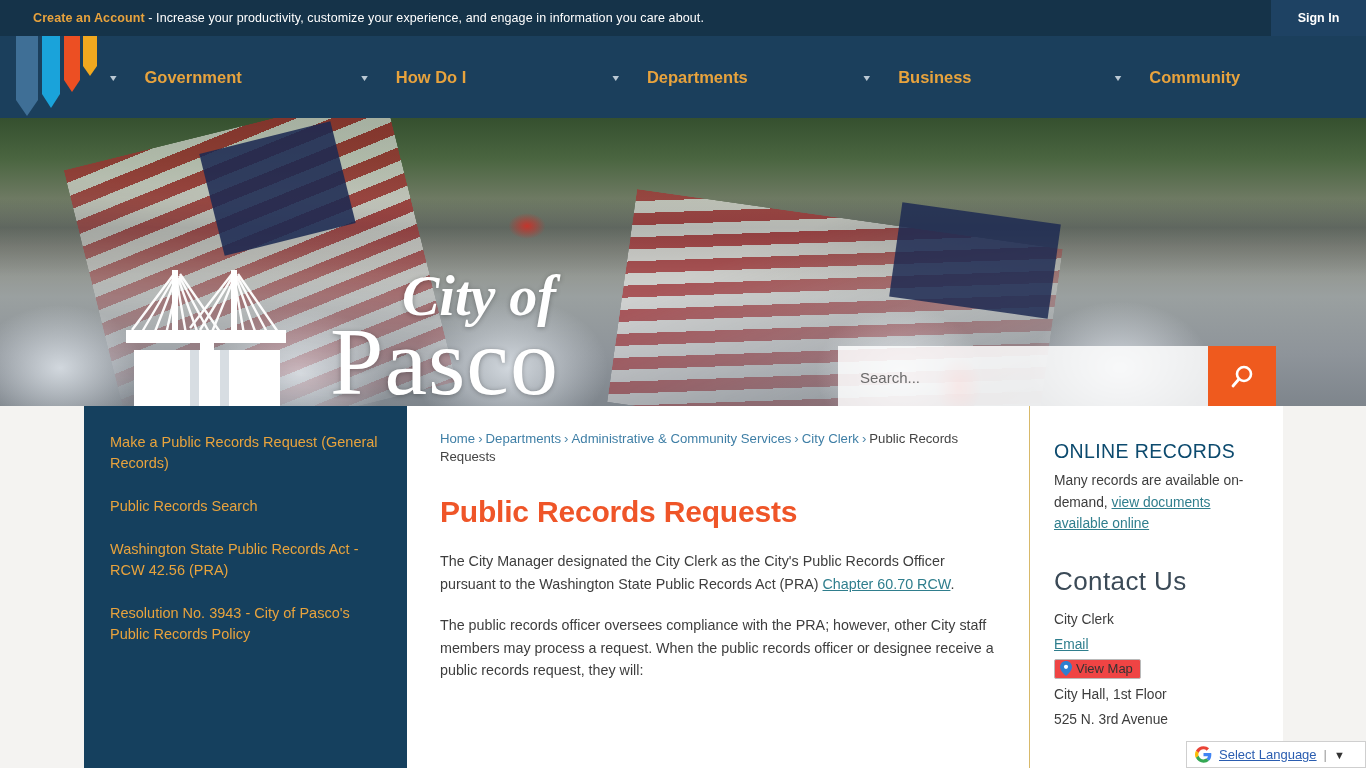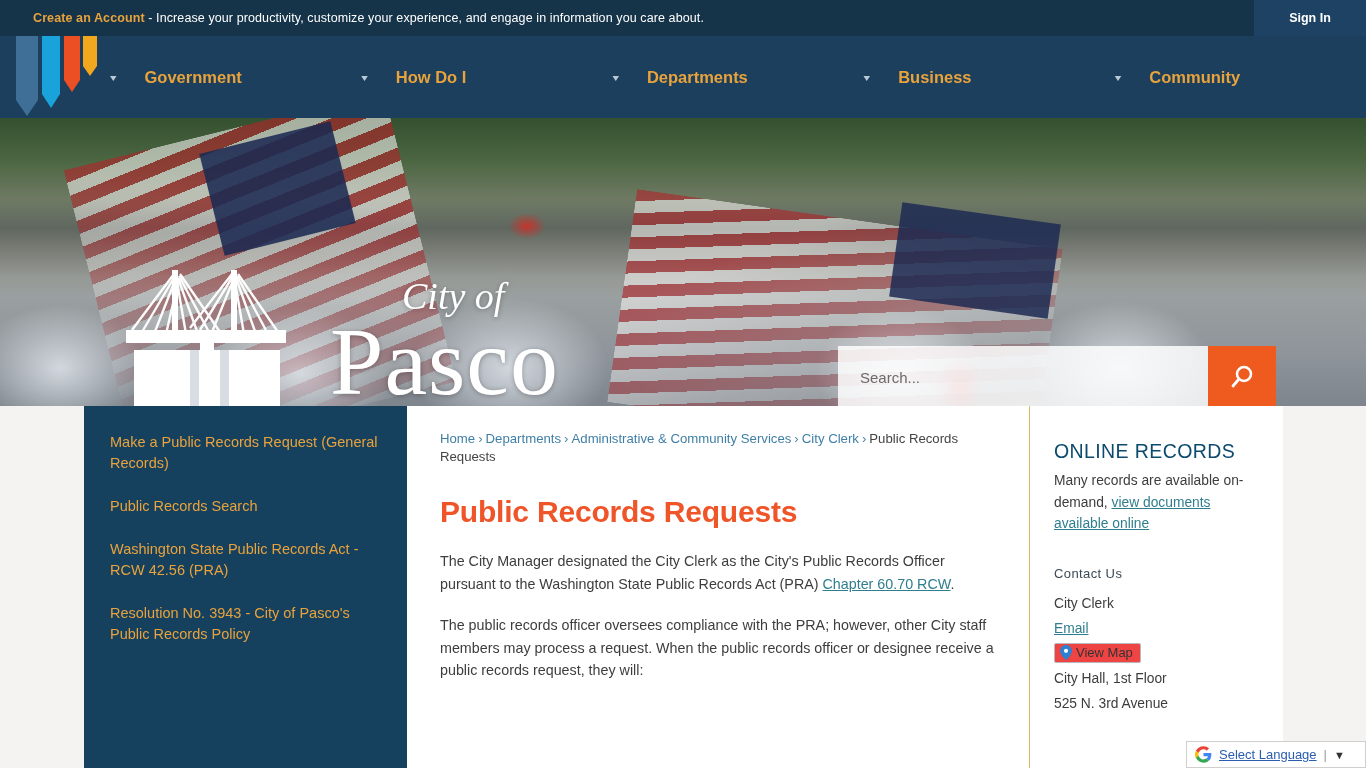--- a/index.html
+++ b/index.html
@@ -29,21 +29,21 @@
   }
   .topbar-link {
     color: #e8a33d;
     font-weight: bold;
     text-decoration: none;
     cursor: pointer;
   }
   .signin-btn {
     position: absolute;
     right: 0; top: 0;
-    width: 112px; height: 36px;
+    width: 95px; height: 36px;
     background: #1e4263;
     color: #ffffff;
     font-size: 12.5px;
     font-weight: bold;
     display: flex;
     align-items: center;
     justify-content: center;
     cursor: pointer;
     border: none;
     font-family: inherit;
@@ -165,23 +165,24 @@
   .city-wordmark {
     position: absolute;
     left: 330px; top: 158px;
     width: 360px;
     color: #ffffff;
     text-shadow: 0 1px 5px rgba(0,0,0,.30);
   }
   .wm-city {
     font-family: "Liberation Serif", serif;
     font-style: italic;
-    font-size: 38px;
+    font-size: 56px;
     line-height: 40px;
     margin-left: 72px;
+    font-weight: bold;
   }
   .wm-pasco {
     font-family: "Liberation Serif", serif;
     font-size: 96px;
     line-height: 92px;
     letter-spacing: 1px;
   }
   .wm-wash {
     font-family: "Liberation Serif", serif;
     font-size: 32px;
@@ -302,21 +303,21 @@
     padding: 34px 16px 0 24px;
   }
   .rc-head {
     font-size: 19.5px;
     font-weight: normal;
     color: #0c4a6e;
     letter-spacing: .4px;
     margin-bottom: 7px;
   }
   .rc-head-2 {
-    font-size: 13px;
+    font-size: 26px;
     color: #3b4a57;
     letter-spacing: .4px;
     margin: 31px 0 10px 0;
   }
   .rc-text {
     font-size: 13.8px;
     line-height: 21.5px;
     color: #3d3d3d;
   }
   .rc-text a, .rc-link {

